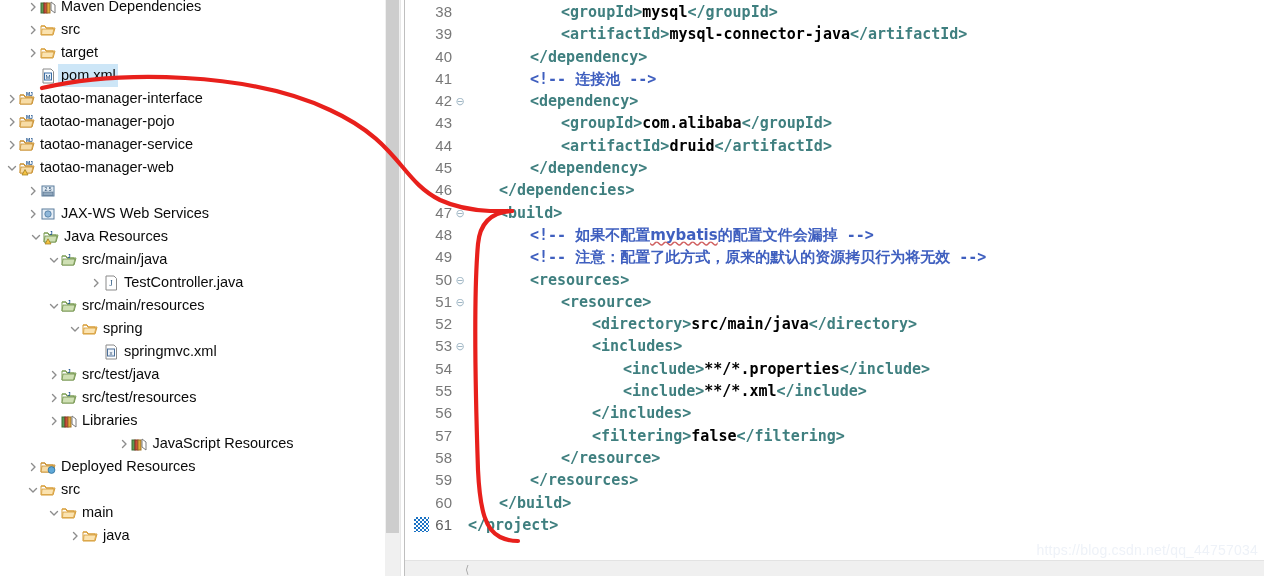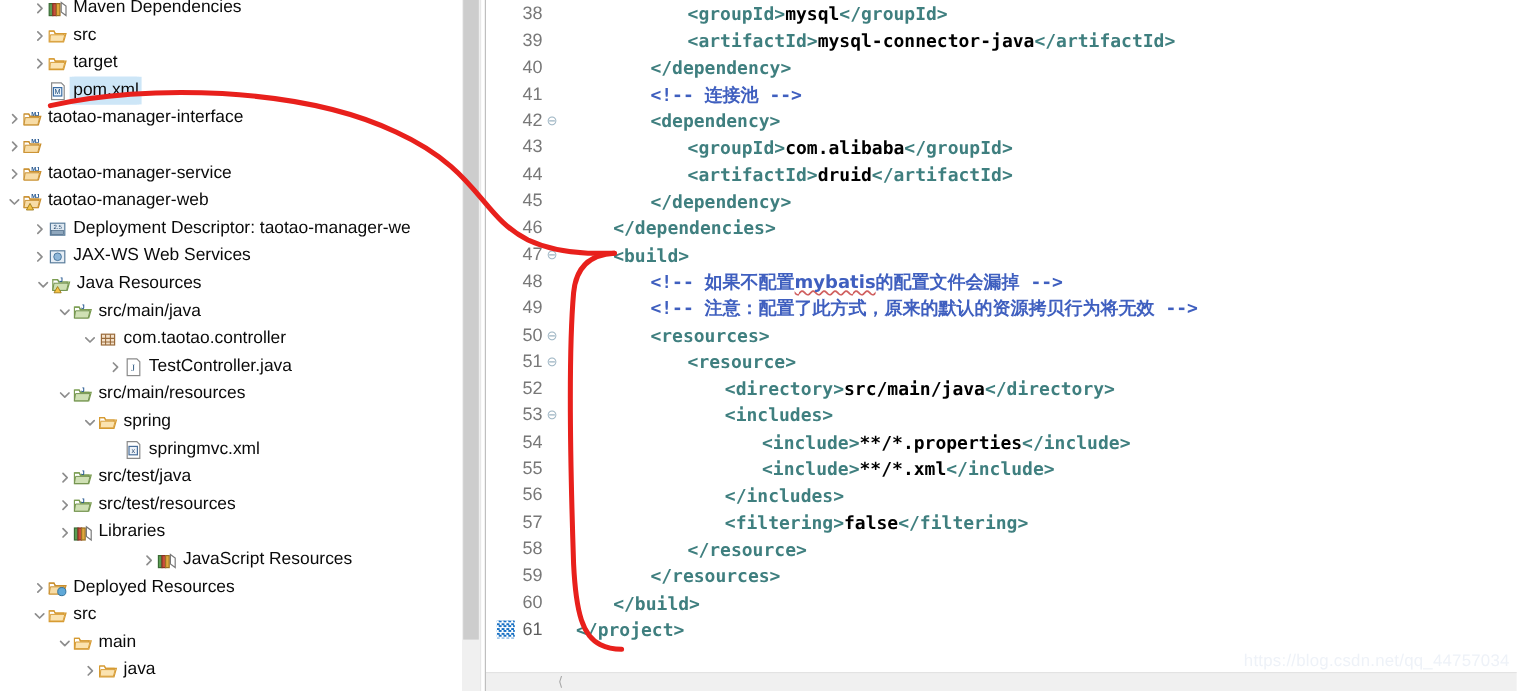--- a/index.html
+++ b/index.html
@@ -70,21 +70,21 @@
     position:absolute;left:0;top:0;width:48px;text-align:right;
     color:#787878;font-family:"Liberation Sans","DejaVu Sans",sans-serif;
     font-size:15px;font-weight:normal;
   }
   .code-line .fold{
     position:absolute;left:50px;top:0;width:12px;text-align:center;
     color:#9fb6c4;font-size:11px;font-weight:normal;
     font-family:"Liberation Sans",sans-serif;
   }
   .code-line .src{
-    position:absolute;left:76px;top:0;
+    position:absolute;left:64px;top:0;
   }
   .code-line.cur{background:#e8f2fd;}
   .code-line.cur .ln{color:#5d5d5d;}
   .marker-box{
     position:absolute;left:10px;top:3px;width:15px;height:15px;
     background:
       repeating-conic-gradient(#1a72c4 0% 25%, #ffffff 0% 50%) 0 0/4px 4px;
   }
   .t  {color:#3f7f7f;}   
   .tx {color:#000000;}   
@@ -197,20 +197,21 @@
         </span>
         <span class="ico">
           <svg width="16" height="16" viewBox="0 0 16 16">
             <path d="M1 4 L1 13 L13 13 L15 6 L6 6 L5 4 Z" fill="#ffffff" stroke="#c98f2e" stroke-width="1"></path>
             <path d="M1 4 L5 4 L6 6 L13 6 L13 8" fill="none" stroke="#c98f2e" stroke-width="1"></path>
             <path d="M2 7 L14 7 L12.5 13 L1 13 Z" fill="#f7dca6" stroke="#c98f2e" stroke-width="0.8"></path>
             <text x="7" y="5.4" font-size="5" fill="#1b4f8a" font-family="Liberation Sans" font-weight="bold">M</text>
             <text x="11" y="5.4" font-size="5" fill="#1b4f8a" font-family="Liberation Sans" font-weight="bold">J</text>
           </svg>
         </span>
+        <span class="lbl">taotao-manager-pojo</span>
       </div>
       <div class="tree-row" style="padding-left: 6px;">
         <span class="arrow">
           <svg width="10" height="10" viewBox="0 0 10 10">
             <path d="M3.5 1.5 L7 5 L3.5 8.5" fill="none" stroke="#8d8d8d" stroke-width="1.4" stroke-linecap="round" stroke-linejoin="round"></path>
           </svg>
         </span>
         <span class="ico">
           <svg width="16" height="16" viewBox="0 0 16 16">
             <path d="M1 4 L1 13 L13 13 L15 6 L6 6 L5 4 Z" fill="#ffffff" stroke="#c98f2e" stroke-width="1"></path>
@@ -246,21 +247,20 @@
             <path d="M3.5 1.5 L7 5 L3.5 8.5" fill="none" stroke="#8d8d8d" stroke-width="1.4" stroke-linecap="round" stroke-linejoin="round"></path>
           </svg>
         </span>
         <span class="ico">
           <svg width="16" height="16" viewBox="0 0 16 16">
             <rect x="2" y="3" width="12" height="10" fill="#dfe9f2" stroke="#5b7d9c"></rect>
             <rect x="3" y="9" width="10" height="3.5" fill="#8fa7bd" stroke="#4d6a85" stroke-width="0.6"></rect>
             <text x="8" y="8" font-size="5" text-anchor="middle" fill="#27496b" font-family="Liberation Sans">2.5</text>
           </svg>
         </span>
-        <span class="lbl">Deployment Descriptor: taotao-manager-we</span>
       </div>
       <div class="tree-row" style="padding-left: 27px;">
         <span class="arrow">
           <svg width="10" height="10" viewBox="0 0 10 10">
             <path d="M3.5 1.5 L7 5 L3.5 8.5" fill="none" stroke="#8d8d8d" stroke-width="1.4" stroke-linecap="round" stroke-linejoin="round"></path>
           </svg>
         </span>
         <span class="ico">
           <svg width="16" height="16" viewBox="0 0 16 16">
             <rect x="2" y="3" width="12" height="10" fill="#e6eef6" stroke="#5b7d9c"></rect>
@@ -294,34 +294,20 @@
         </span>
         <span class="ico">
           <svg width="16" height="16" viewBox="0 0 16 16">
             <path d="M1 4 L1 13 L13 13 L15 6 L6 6 L5 4 Z" fill="#ffffff" stroke="#7b9d52" stroke-width="1"></path>
             <path d="M1 4 L5 4 L6 6 L13 6 L13 8" fill="none" stroke="#7b9d52" stroke-width="1"></path>
             <path d="M2 7 L14 7 L12.5 13 L1 13 Z" fill="#cfe0b4" stroke="#6f8f4a" stroke-width="0.8"></path>
             <text x="8" y="5.8" font-size="5.5" text-anchor="middle" fill="#1b4f8a" font-family="Liberation Sans" font-weight="bold">J</text>
           </svg>
         </span>
         <span class="lbl">src/main/java</span>
-      </div>
-      <div class="tree-row" style="padding-left: 69px;">
-        <span class="arrow">
-          <svg width="10" height="10" viewBox="0 0 10 10">
-            <path d="M1.5 3.5 L5 7 L8.5 3.5" fill="none" stroke="#8d8d8d" stroke-width="1.4" stroke-linecap="round" stroke-linejoin="round"></path>
-          </svg>
-        </span>
-        <span class="ico">
-          <svg width="16" height="16" viewBox="0 0 16 16">
-            <rect x="2.5" y="3.5" width="11" height="9" fill="#f3e0c8" stroke="#9a6b3b"></rect>
-            <path d="M2.5 7 L13.5 7 M2.5 10 L13.5 10 M6 3.5 L6 12.5 M10 3.5 L10 12.5" stroke="#9a6b3b" stroke-width="0.9" fill="none"></path>
-          </svg>
-        </span>
-        <span class="lbl">com.taotao.controller</span>
       </div>
       <div class="tree-row" style="padding-left: 90px;">
         <span class="arrow">
           <svg width="10" height="10" viewBox="0 0 10 10">
             <path d="M3.5 1.5 L7 5 L3.5 8.5" fill="none" stroke="#8d8d8d" stroke-width="1.4" stroke-linecap="round" stroke-linejoin="round"></path>
           </svg>
         </span>
         <span class="ico">
           <svg width="16" height="16" viewBox="0 0 16 16">
             <path d="M3 1 L11 1 L13.5 3.5 L13.5 15 L3 15 Z" fill="#ffffff" stroke="#8a8a8a"></path>

